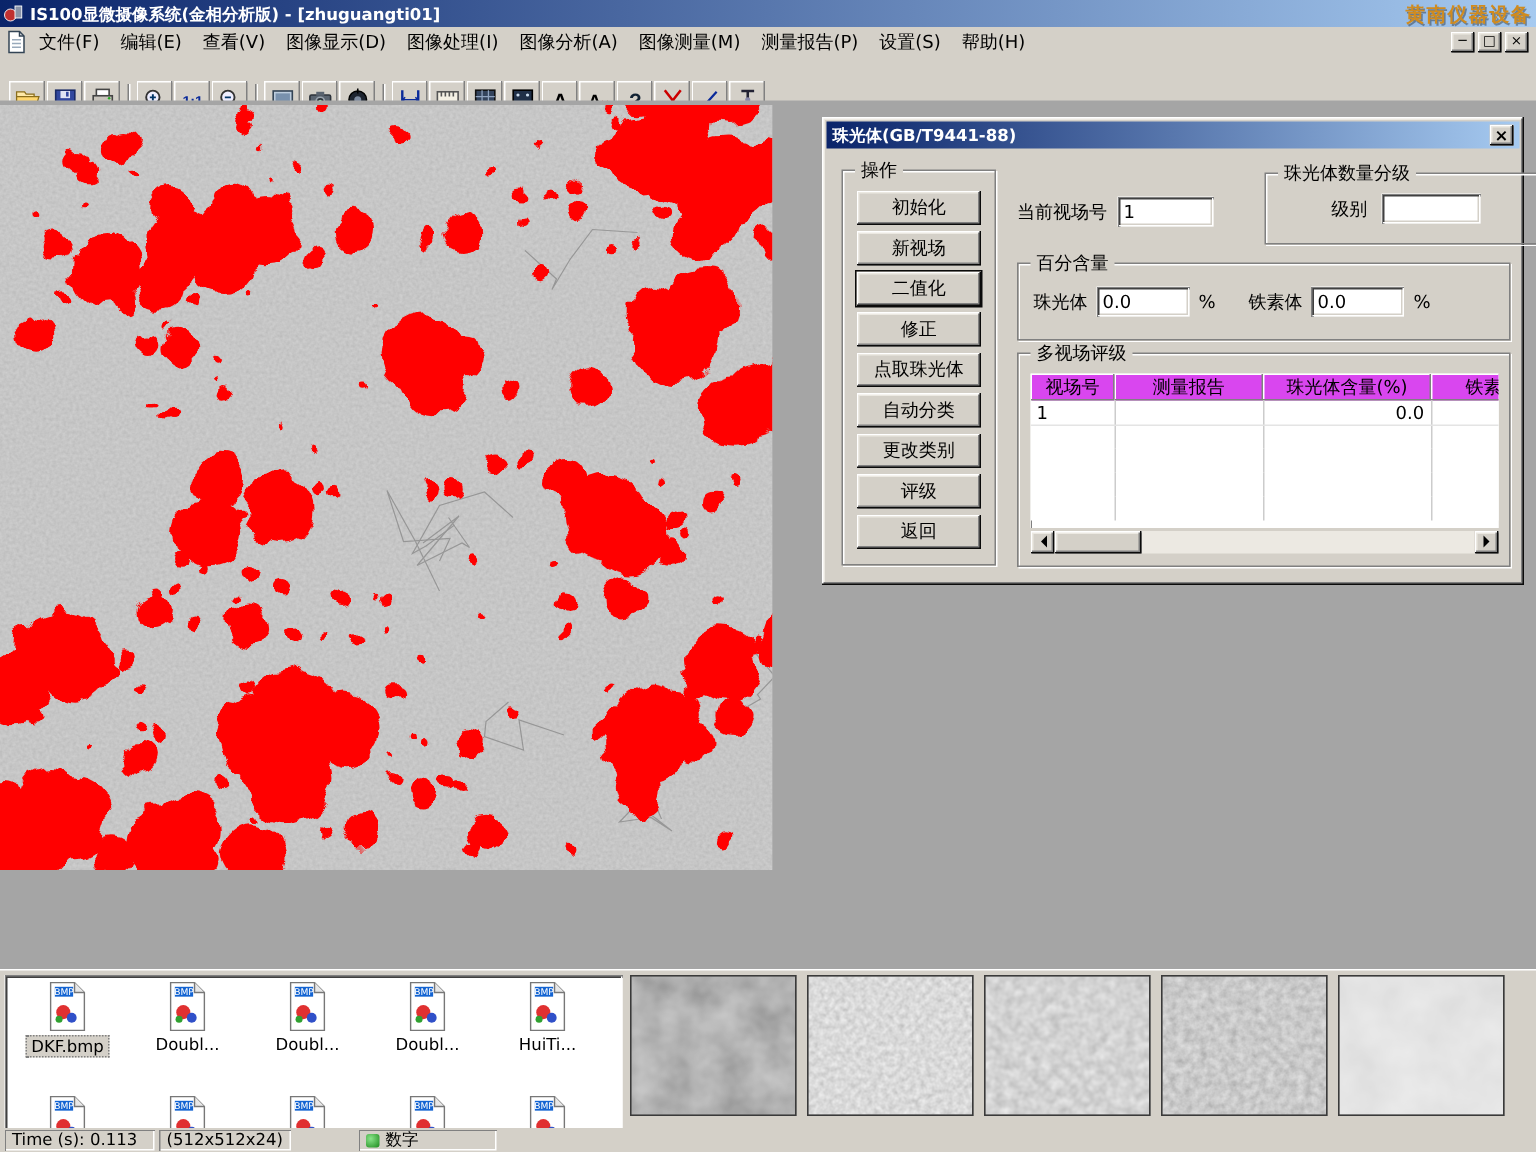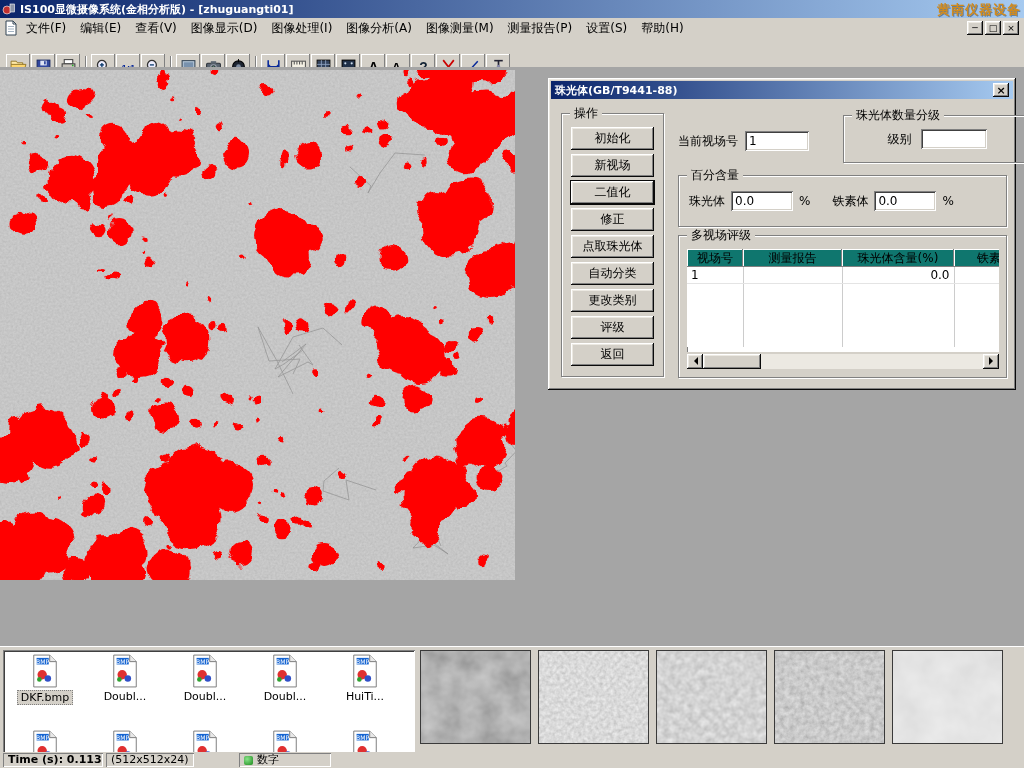--- a/index.html
+++ b/index.html
@@ -60,21 +60,21 @@
   .cv-input{width:64px;}
   .grade-group{left:292px;top:16px;width:188px;height:48px;display:flex;align-items:center;justify-content:center;gap:9px;}
   .grade-input{width:66px;}
   .percent-group{left:127px;top:76px;width:329px;height:52px;display:flex;align-items:center;padding:0 10px;gap:6px;white-space:nowrap;}
   .pct-input{width:62px;}
   .pct-unit{margin-right:16px;}
   .multi-group{left:127px;top:136px;width:329px;height:143px;}
   .table-area{position:absolute;left:8px;top:13px;width:312px;height:103px;background:#fff;overflow:hidden;
     box-shadow:inset 1px 1px 0 #808080,inset -1px -1px 0 #fff;}
   .mv-table{border-collapse:collapse;table-layout:fixed;width:337px;font-size:12px;background:#fff;}
-  .mv-table th{background:#0f766e;box-shadow:inset -1px -1px 0 #808080,inset 1px 1px 0 #fff;
+  .mv-table th{background:#d946ef;box-shadow:inset -1px -1px 0 #808080,inset 1px 1px 0 #fff;
     font-weight:normal;height:18px;overflow:hidden;white-space:nowrap;padding:0 2px;}
   .mv-table td{height:16px;border-right:1px solid #ccc;padding:0 4px;overflow:hidden;white-space:nowrap;}
   .mv-table td.num{text-align:right;}
   .mv-table tr.data td{border-bottom:1px solid #e4e4e4;}
   .hscroll{position:absolute;left:8px;bottom:8px;width:312px;height:15px;display:flex;background:#ece9e2;}
   .sb-btn{width:16px;height:15px;position:relative;flex:0 0 auto;}
   .tri{width:0;height:0;border:4px solid transparent;position:absolute;top:3px;}
   .tri-left{border-right-color:#000;left:3px;}
   .tri-right{border-left-color:#000;left:6px;}
   .sb-track{flex:1;position:relative;}
@@ -93,21 +93,21 @@
   .thumb-strip{position:absolute;left:420px;top:3px;height:99px;display:flex;gap:7px;}
   .thumb{width:111px;height:94px;border:1px solid #3a3a3a;overflow:hidden;background:#777;flex:0 0 auto;}
   .thumb svg{display:block;}
 
   
   .statusbar{position:absolute;left:0;top:752px;width:100%;height:16px;background:#d4d0c8;
     display:flex;align-items:center;padding:1px 3px;gap:3px;font-size:11px;}
   .sb-panel{height:14px;line-height:12px;padding:1px 5px;white-space:nowrap;overflow:hidden;
     box-shadow:inset 1px 1px 0 #808080,inset -1px -1px 0 #fff;}
   .sb-left{flex:1;}
-  .sb-time{width:100px;font-weight:bold;}
+  .sb-time{width:100px;}
   .sb-size{width:88px;}
   .sb-mode{width:92px;margin-left:42px;display:flex;align-items:center;gap:4px;}
   .mode-dot{width:9px;height:9px;border-radius:2px;flex:0 0 auto;
     background:radial-gradient(circle at 35% 35%,#8ae48a,#1c8a1c);}
 </style>
 </head>
 <body>
 
 <div class="app">
 

